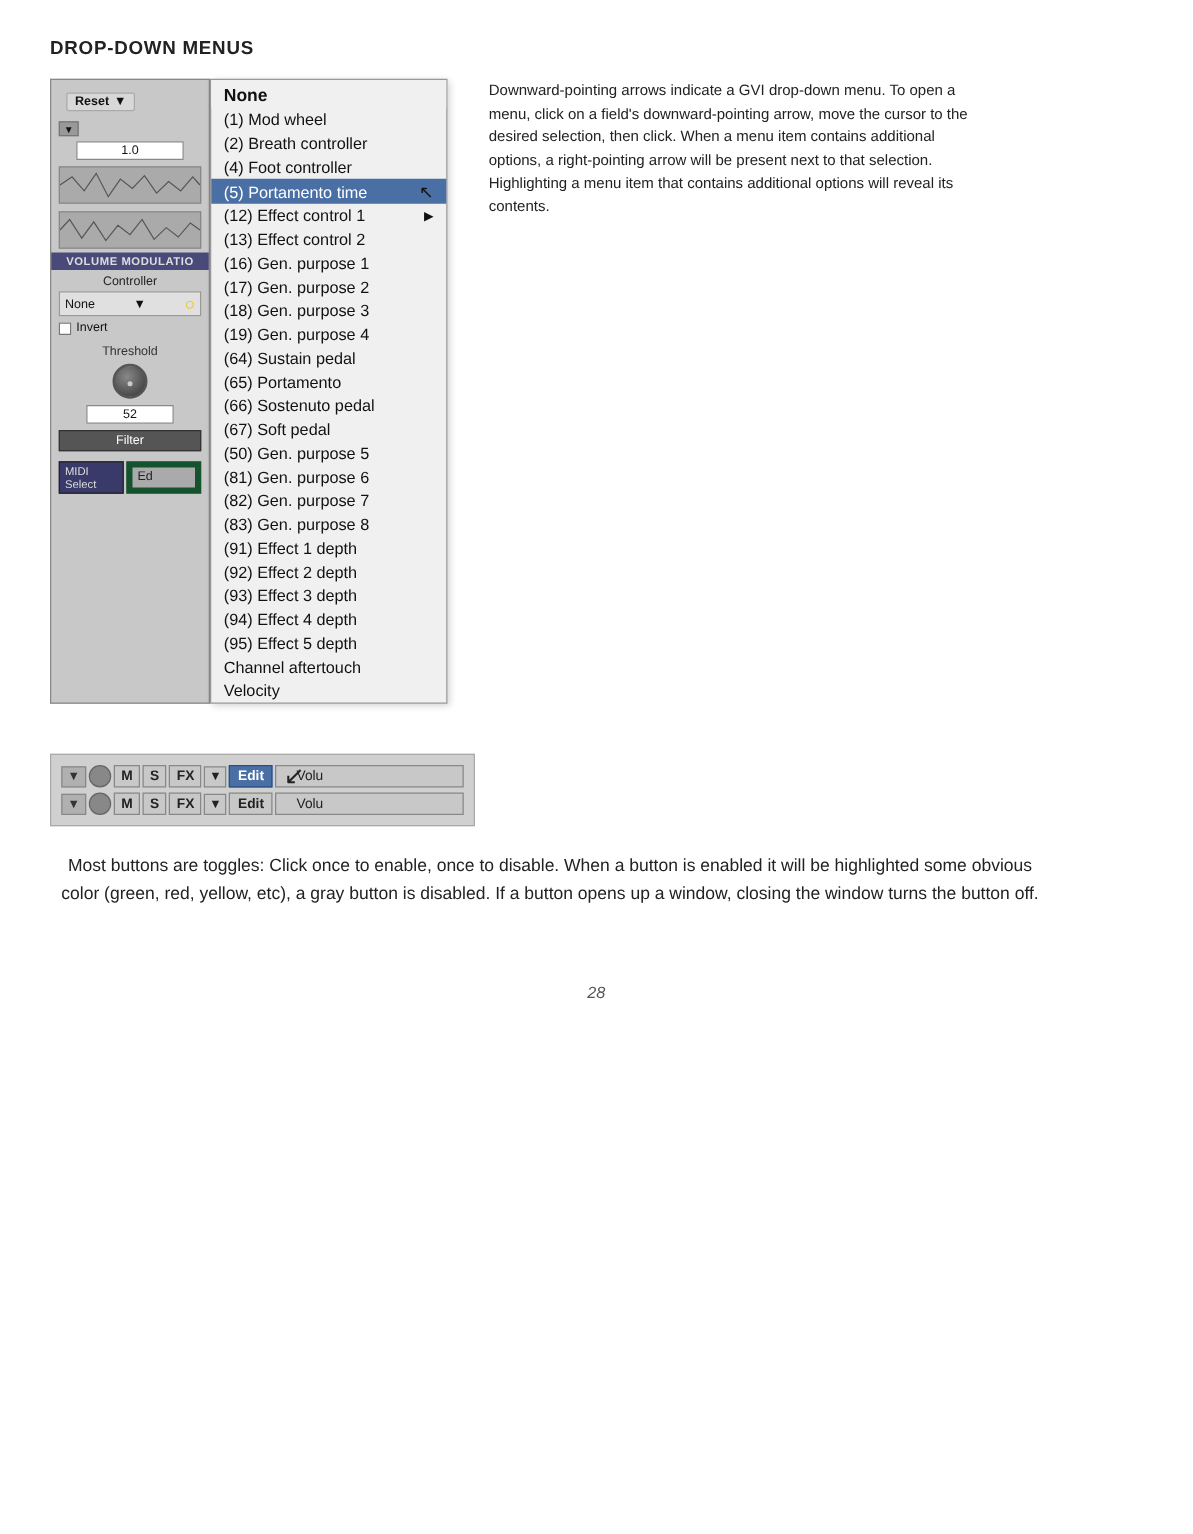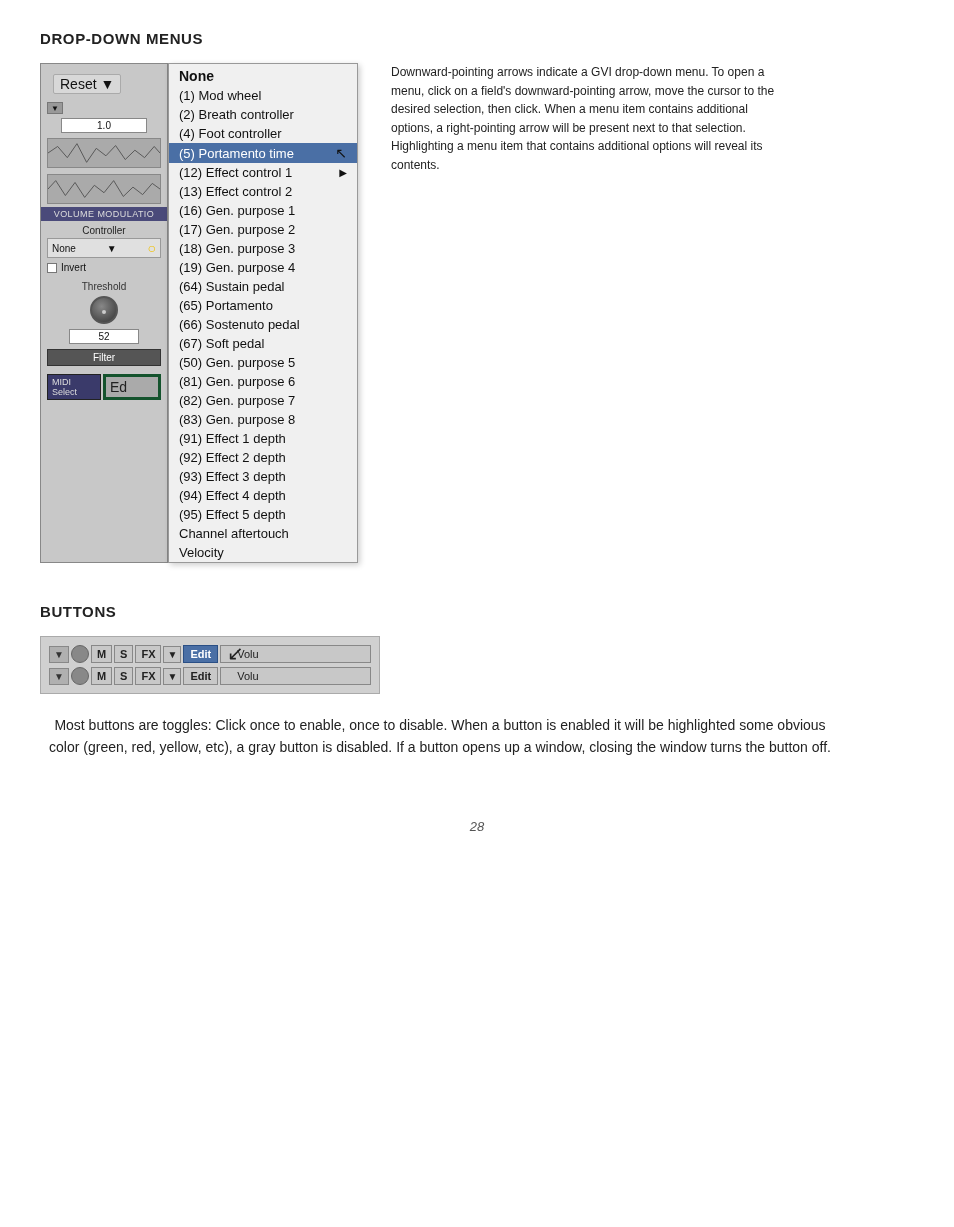--- a/index.html
+++ b/index.html
@@ -52,43 +52,44 @@
       align-items: center;
       padding: 2px 6px;
       font-size: 10px;
     }
 
     .ui-reset-btn {
       background: #d8d8d8;
       border: 1px solid #aaa;
       border-radius: 2px;
       padding: 1px 6px;
-      font-size: 14px;
+      font-size: 10px;
       display: flex;
       align-items: center;
       gap: 4px;
       margin: 4px 6px;
       width: fit-content;
+      font-weight: bold;
     }
 
     .ui-value-box {
       background: #fff;
       border: 1px solid #888;
       text-align: center;
       font-size: 10px;
       margin: 2px 20px;
       padding: 1px 2px;
     }
 
     .ui-label-bar {
       background: #4a4a7a;
       color: #ddd;
       text-align: center;
       font-size: 9px;
-      font-weight: normal;
+      font-weight: bold;
       padding: 2px;
       letter-spacing: 0.05em;
     }
 
     .ui-controller-label {
       font-size: 10px;
       text-align: center;
       margin-top: 4px;
       color: #222;
     }
@@ -177,23 +178,23 @@
       color: #ddd;
       font-size: 9px;
       padding: 2px 4px;
       border: 1px solid #222;
       flex: 1;
     }
 
     .ui-ed-btn {
       background: #aaa;
       color: #222;
-      font-size: 14px;
+      font-size: 10px;
       padding: 2px 4px;
-      border: 3px solid #14532d;
+      border: 5px solid #14532d;
       flex: 1;
     }
 
     
     .dropdown-menu {
       background: #f0f0f0;
       border: 1px solid #999;
       min-width: 190px;
       font-size: 13px;
       color: #111;
@@ -473,21 +474,20 @@
       <div class="dropdown-menu-item">(95) Effect 5 depth</div>
       <div class="dropdown-menu-item">Channel aftertouch</div>
       <div class="dropdown-menu-item">Velocity</div>
     </div>
   </div>
 
   <div class="description-text">Downward-pointing arrows indicate a GVI drop-down menu. To open a menu, click on a field's downward-pointing arrow, move the cursor to the desired selection, then click. When a menu item contains additional options, a right-pointing arrow will be present next to that selection. Highlighting a menu item that contains additional options will reveal its contents.</div>
 </div>
 
 <div class="buttons-section">
-  <h2 class="section-title">BUTTONS</h2>
 
   <div class="button-demo-area">
 
     <div class="button-row row-with-cursor">
       <div class="btn-arrow">▼</div>
       <div class="btn-circle"></div>
       <div class="btn-m">M</div>
       <div class="btn-s">S</div>
       <div class="btn-fx">FX</div>
       <div class="btn-fx-arrow">▼</div>

